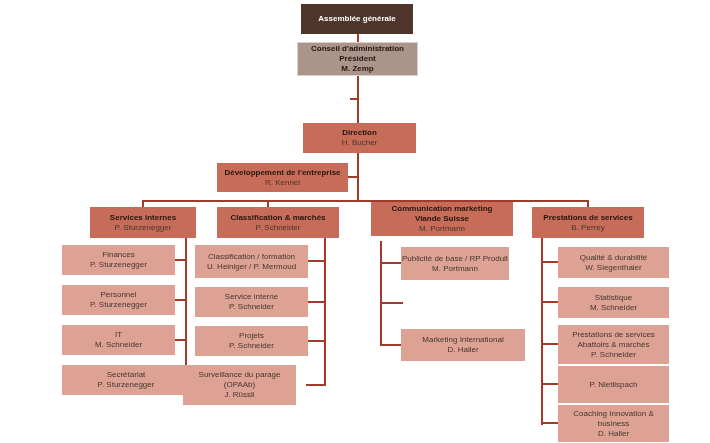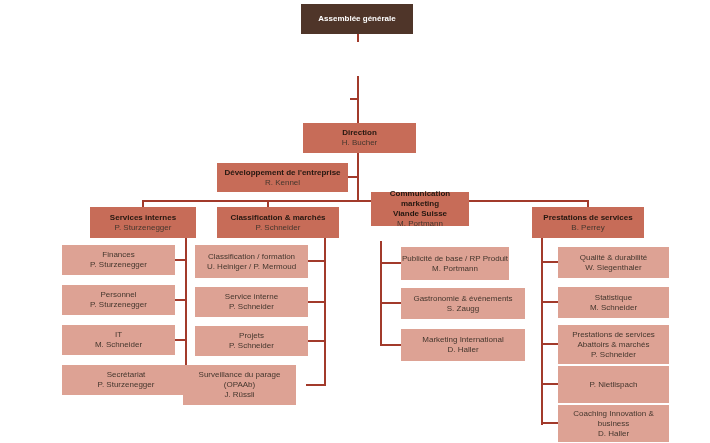--- a/index.html
+++ b/index.html
@@ -28,41 +28,46 @@
 </head>
 <body>
 
 <div class="stage">
 
   <div class="node fill-darkbrown" style="left:301px;top:4px;width:112px;height:30px">
     <div class="t">Assemblée générale</div>
 
   </div>
 
+  <div class="node fill-tan" style="left:297px;top:42px;width:121px;height:34px">
+    <div class="t">Conseil d'administration
+Président</div>
+    <div class="t">M. Zemp</div>
+  </div>
 
 
   <div class="node fill-terra" style="left:303px;top:123px;width:113px;height:30px">
     <div class="t">Direction</div>
     <div class="n">H. Bucher</div>
   </div>
 
   <div class="node fill-terra nw" style="left:217px;top:163px;width:131px;height:29px">
     <div class="t">Développement de l'entreprise</div>
     <div class="n">R. Kennel</div>
   </div>
 
   <div class="node fill-terra" style="left:90px;top:207px;width:106px;height:31px">
     <div class="t">Services internes</div>
     <div class="n">P. Sturzenegger</div>
   </div>
   <div class="node fill-terra" style="left:217px;top:207px;width:122px;height:31px">
     <div class="t">Classification &amp; marchés</div>
     <div class="n">P. Schneider</div>
   </div>
-  <div class="node fill-terra" style="left:371px;top:192px;width:98px;height:34px">
+  <div class="node fill-terra" style="left:371px;top:202px;width:142px;height:34px">
     <div class="t">Communication marketing
 Viande Suisse</div>
     <div class="n">M. Portmann</div>
   </div>
   <div class="node fill-terra" style="left:532px;top:207px;width:112px;height:31px">
     <div class="t">Prestations de services</div>
     <div class="n">B. Perrey</div>
   </div>
 
   <div class="node fill-salmon plainT" style="left:62px;top:245px;width:113px;height:30px">
@@ -96,24 +101,20 @@
   </div>
   <div class="node fill-salmon plainT" style="left:183px;top:365px;width:113px;height:40px">
     <div class="t">Surveillance du parage
 (OPAAb)</div>
     <div class="n">J. Rüssli</div>
   </div>
 
   <div class="node fill-salmon plainT nw" style="left:401px;top:247px;width:108px;height:33px">
     <div class="t">Publicité de base / RP Produit</div>
     <div class="n">M. Portmann</div>
-  </div>
-  <div class="node fill-salmon plainT" style="left:401px;top:288px;width:124px;height:31px">
-    <div class="t">Gastronomie &amp; événements</div>
-    <div class="n">S. Zaugg</div>
   </div>
   <div class="node fill-salmon plainT" style="left:401px;top:329px;width:124px;height:32px">
     <div class="t">Marketing International</div>
     <div class="n">D. Haller</div>
   </div>
 
   <div class="node fill-salmon plainT" style="left:558px;top:247px;width:111px;height:31px">
     <div class="t">Qualité &amp; durabilité</div>
     <div class="n">W. Siegenthaler</div>
   </div>

